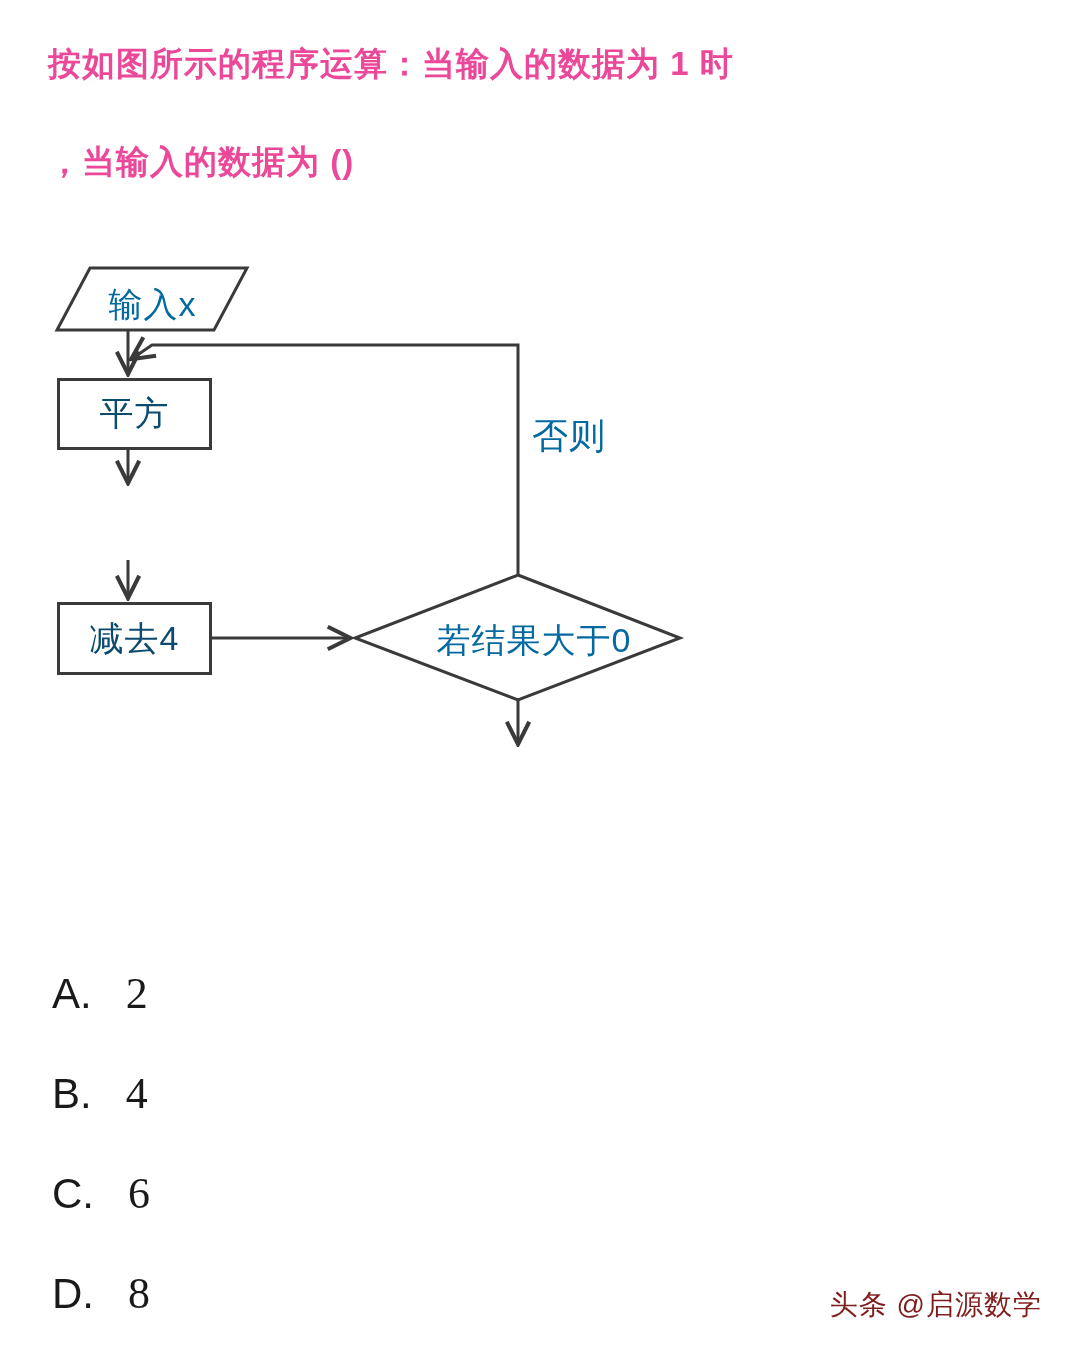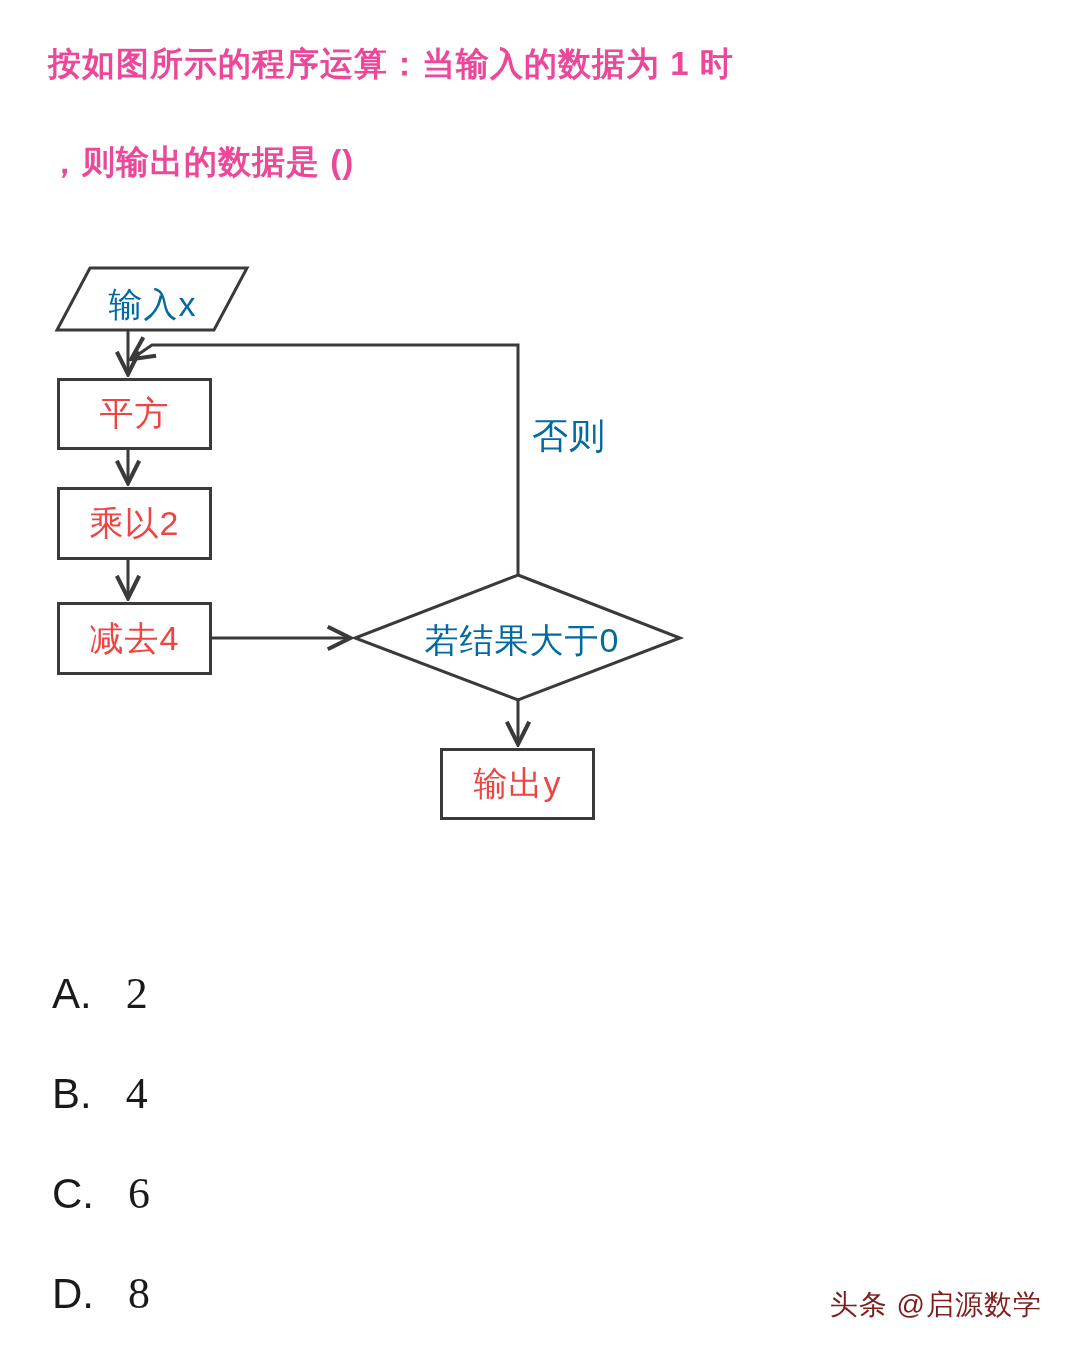--- a/index.html
+++ b/index.html
@@ -34,39 +34,39 @@
     z-index: 1;
   }
   .flow-node {
     position: absolute;
     border: 3px solid #3a3a3a;
     background: #ffffff;
     display: flex;
     align-items: center;
     justify-content: center;
     font-size: 34px;
-    color: #ef4444;
+    color: #0c4a6e;
     z-index: 2;
     letter-spacing: 1px;
   }
   .node-square   { left: 57px;  top: 378px; width: 155px; height: 72px; }
   .node-multiply { left: 57px;  top: 487px; width: 155px; height: 73px; }
   .node-subtract { left: 57px;  top: 602px; width: 155px; height: 73px; text-align: center; }
   .node-output   { left: 440px; top: 748px; width: 155px; height: 72px; }
 
   .node-label-overlay {
     position: absolute;
     z-index: 2;
     font-size: 34px;
     color: #0369a1;
     text-align: center;
     letter-spacing: 1px;
   }
   .label-input    { left: 70px;  top: 282px; width: 165px; }
-  .label-decision { left: 372px; top: 618px; width: 300px; }
+  .label-decision { left: 384px; top: 618px; width: 300px; }
   .label-otherwise{ left: 532px; top: 412px; width: 140px; text-align: left; font-size: 36px; }
 
   
   .option-row {
     position: absolute;
     left: 52px;
     font-size: 42px;
     color: #1a1a1a;
     display: flex;
     align-items: baseline;
@@ -91,21 +91,21 @@
     color: #7f1d1d;
     letter-spacing: 1px;
   }
 </style>
 </head>
 <body>
 
 <div class="page">
 
   <div class="question-line q1">按如图所示的程序运算：当输入的数据为 1 时</div>
-  <div class="question-line q2">，则输出的数据是 ()</div>
+  <div class="question-line q2">，当输入的数据为 ()</div>
 
   <svg class="flow-svg" viewBox="0 0 1080 900" xmlns="http://www.w3.org/2000/svg">
     <defs>
       <marker id="arrow" viewBox="0 0 12 12" refX="10" refY="6" markerWidth="9" markerHeight="9" orient="auto">
         <path d="M1,1 L11,6 L1,11" fill="none" stroke="#3a3a3a" stroke-width="1.8"></path>
       </marker>
     </defs>
 
     <polygon points="90,268 247,268 214,330 57,330" fill="#ffffff" stroke="#3a3a3a" stroke-width="3"></polygon>
 
@@ -123,35 +123,29 @@
 
     <path d="M518,700 L518,742" fill="none" stroke="#3a3a3a" stroke-width="3" marker-end="url(#arrow)"></path>
   </svg>
 
   <div class="node-label-overlay label-input">输入x</div>
 
   <div class="flow-node node-square">
     <span>平方</span>
   </div>
 
-  <div class="flow-node node-multiply">
-    <span>乘以2</span>
-  </div>
 
   <div class="flow-node node-subtract">
     <span>减去4</span>
   </div>
 
   <div class="node-label-overlay label-decision">若结果大于0</div>
 
   <div class="node-label-overlay label-otherwise">否则</div>
 
-  <div class="flow-node node-output">
-    <span>输出y</span>
-  </div>
 
   <div class="option-row opt-a">
     <span class="option-label">A.</span>
     <span class="option-value">2</span>
   </div>
   <div class="option-row opt-b">
     <span class="option-label">B.</span>
     <span class="option-value">4</span>
   </div>
   <div class="option-row opt-c">

